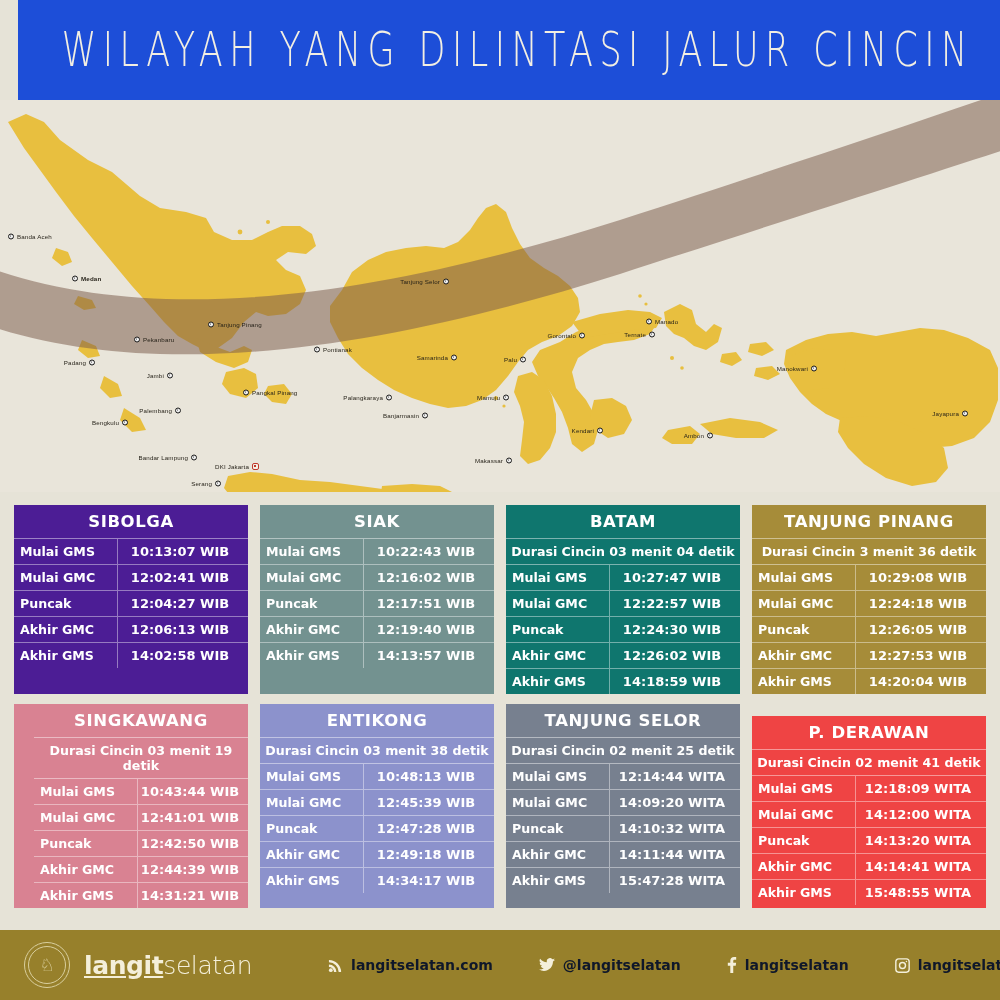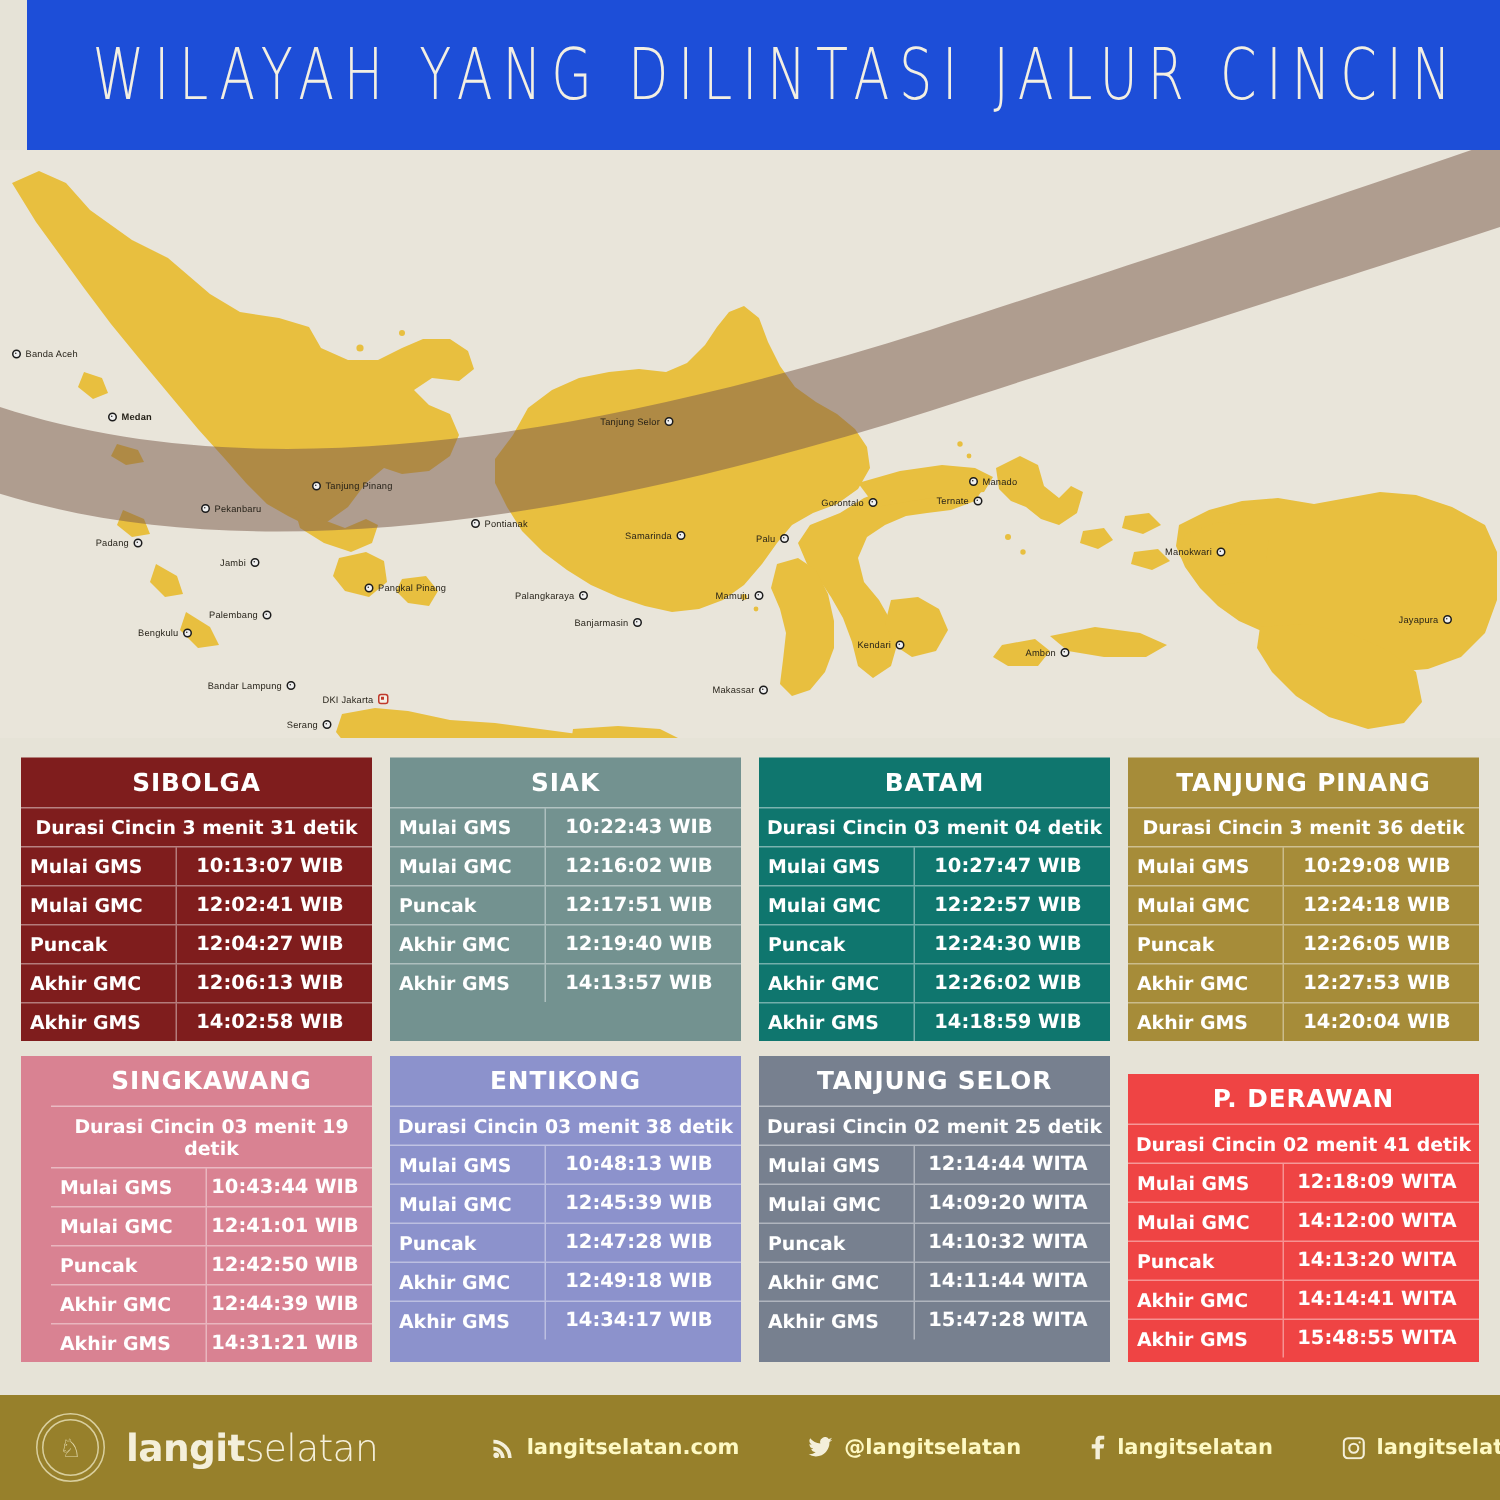--- a/index.html
+++ b/index.html
@@ -131,26 +131,26 @@
   .seal::before {
     content: ""; position: absolute; left: 3px; top: 3px;
     right: 3px; bottom: 3px; border-radius: 50%;
     border: 0.8px solid #d9cf9e;
   }
   .seal-mark { font-size: 17px; color: #e2d8ac; line-height: 1; }
   .brand-name {
     margin-left: 14px; font-size: 25px; color: #f4efda;
     font-family: "DejaVu Sans", sans-serif; letter-spacing: -0.4px;
   }
-  .brand-name b { font-weight: bold; }
+  .brand-name b { font-weight: bold; text-decoration: underline; }
   .brand-name span { font-weight: 300; }
   .socials { display: flex; align-items: center; margin-left: 76px; gap: 46px; }
   .social { display: flex; align-items: center; gap: 8px; }
   .social .txt {
-    font-size: 14px; color: #fef9c3; font-weight: bold;
+    font-size: 14px; color: #0f172a; font-weight: bold;
     font-family: "DejaVu Sans", sans-serif;
   }
   .social .ic { color: #f4efda; display: flex; align-items: center; }
 </style>
 </head>
 <body>
 
 <div class="page">
 
   <div class="header">
@@ -266,23 +266,22 @@
         <div class="city right" style="top: 221px; left: 646px;"><span class="dot"></span><span>Manado</span></div>
         <div class="city left" style="top: 234px; left: auto; right: 345px;"><span>Ternate</span><span class="dot"></span></div>
         <div class="city left" style="top: 335px; left: auto; right: 287px;"><span>Ambon</span><span class="dot"></span></div>
         <div class="city left" style="top: 268px; left: auto; right: 183px;"><span>Manokwari</span><span class="dot"></span></div>
         <div class="city left" style="top: 313px; left: auto; right: 32px;"><span>Jayapura</span><span class="dot"></span></div>
       </div>
 
   </div>
 
   <div class="grid" id="grid">
-      <div class="card" style="background: #7f1d1d;">
+      <div class="card" style="background: #4c1d95;">
         <div class="card-title">SIBOLGA</div>
-        <div class="card-sub">Durasi Cincin 3 menit 31 detik</div>
         <div class="row">
           <div class="lbl">Mulai GMS</div>
           <div class="val">10:13:07 WIB</div>
         </div>
         <div class="row alt">
           <div class="lbl">Mulai GMC</div>
           <div class="val">12:02:41 WIB</div>
         </div>
         <div class="row">
           <div class="lbl">Puncak</div>

